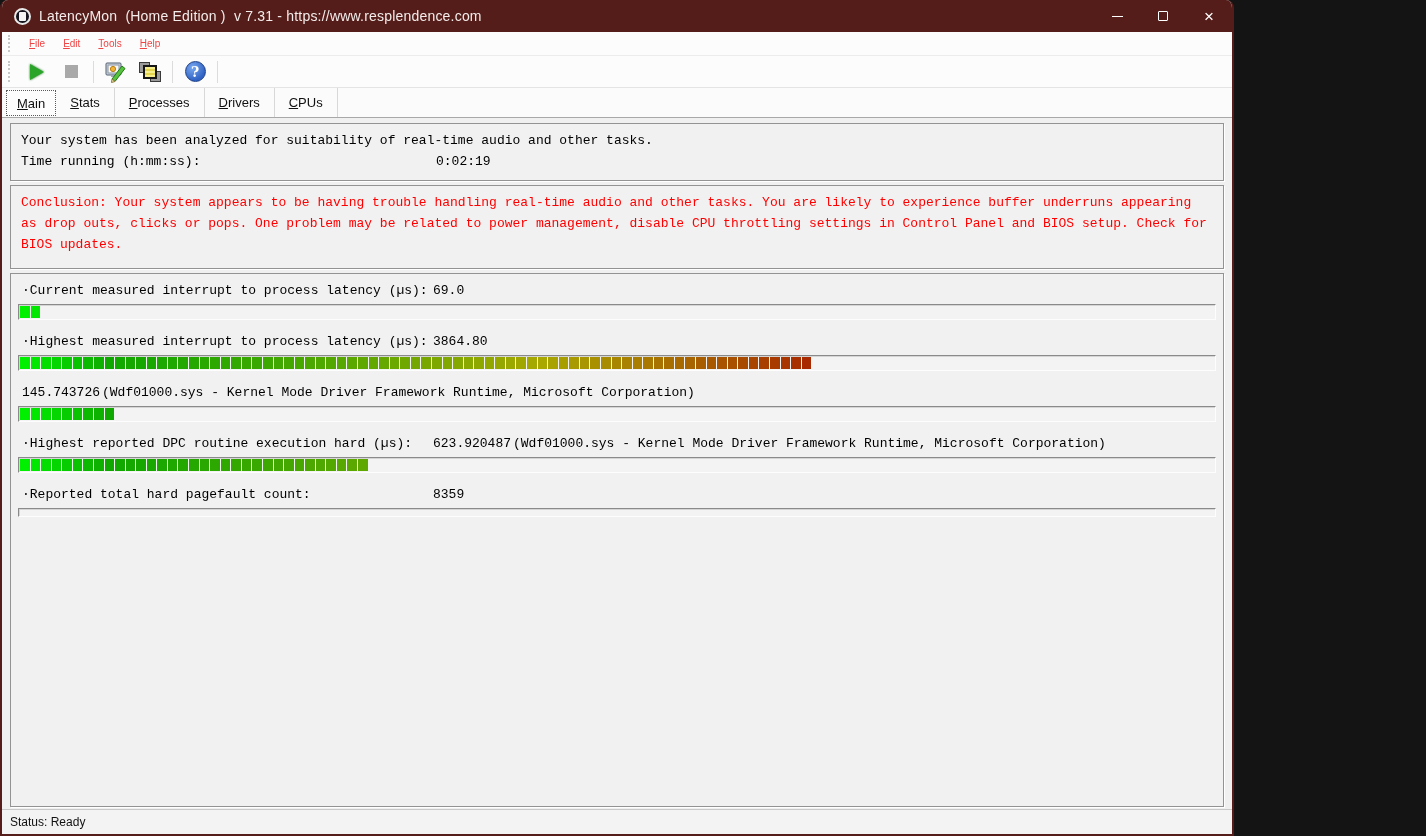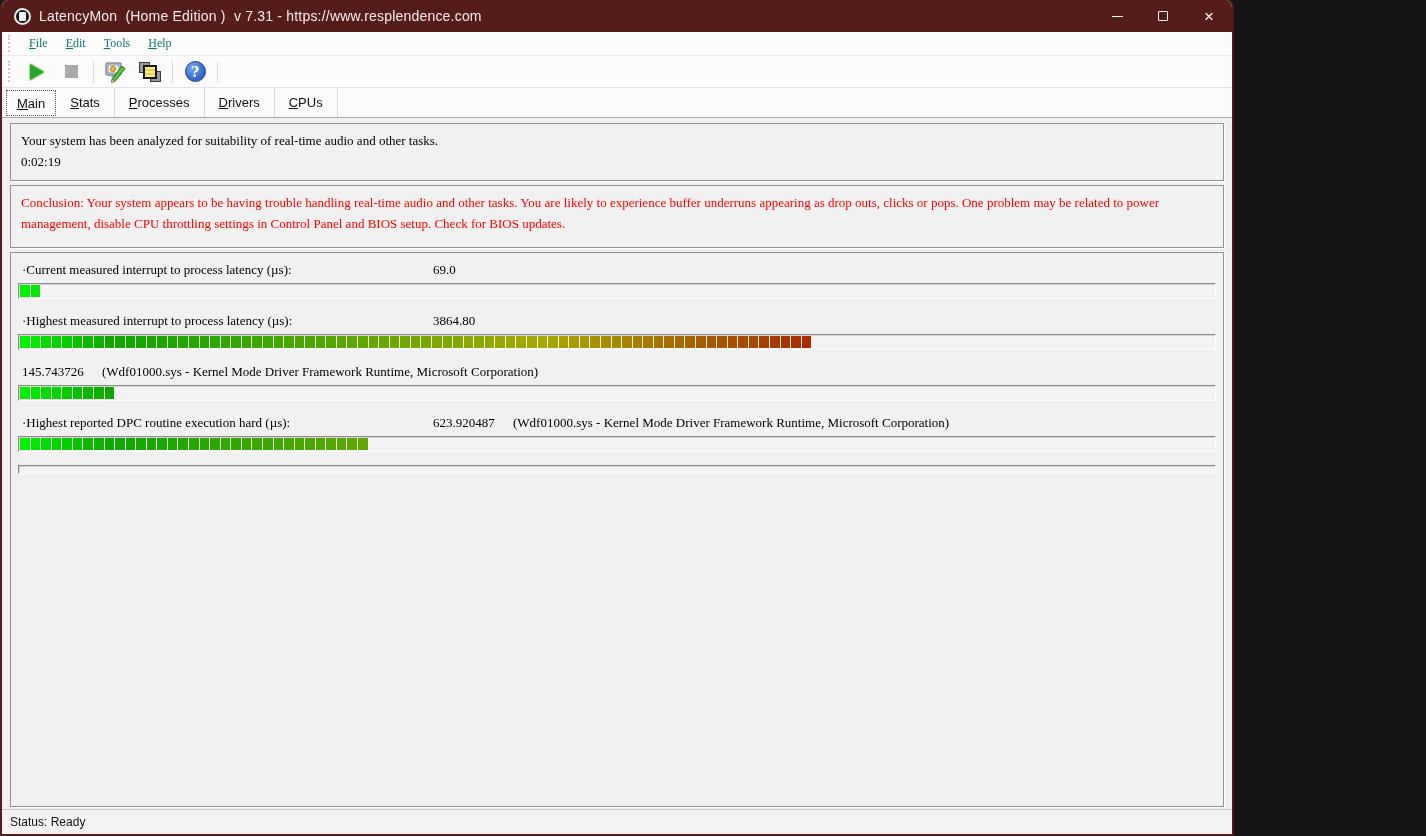--- a/index.html
+++ b/index.html
@@ -14,21 +14,21 @@
   .app-icon .glyph{width:7px;height:9px;background:#f4f4f4;border-radius:1px;}
   .title-text{font-size:14px;letter-spacing:.2px;white-space:pre;}
   .win-controls{margin-left:auto;display:flex;height:100%;}
   .win-btn{width:46px;height:100%;display:flex;align-items:center;justify-content:center;color:#fff;cursor:pointer;}
   .min-glyph{width:11px;height:1px;background:#fff;}
   .max-glyph{width:10px;height:10px;border:1px solid #fff;border-radius:1px;}
   .close-glyph{font-size:17px;line-height:1;font-weight:300;}
   
   .menubar{height:24px;background:#fcfcfc;display:flex;align-items:center;flex:0 0 24px;border-bottom:1px solid #ececec;padding-left:6px;}
   .gripper{width:4px;height:70%;border-left:2px dotted #c7c7c7;margin-right:8px;}
-  .menu-item{padding:2px 9px;font-size:12px;color:#0f766e;cursor:default;font-family:Liberation Serif, serif;}
+  .menu-item{padding:2px 9px;font-size:10px;color:#ef4444;cursor:default;}
   .menu-item u{text-decoration:underline;}
   
   .toolbar{height:32px;background:#fcfcfc;display:flex;align-items:center;flex:0 0 32px;border-bottom:1px solid #e4e4e4;padding-left:6px;}
   .tb-btn{width:30px;height:26px;display:flex;align-items:center;justify-content:center;margin:0 2px;}
   .tb-sep{width:1px;height:22px;background:#dcdcdc;margin:0 5px;}
   .play-shape{width:0;height:0;border-left:14px solid #2aa52a;border-top:8px solid transparent;border-bottom:8px solid transparent;filter:drop-shadow(0 0 1px #0d6e0d);}
   .stop-shape{width:13px;height:13px;background:#a9a9a9;}
   .copy-wrap{position:relative;width:22px;height:20px;}
   .copy-back1{position:absolute;left:0;top:0;width:11px;height:11px;background:#9a9a9a;border:1px solid #3a3a3a;}
   .copy-back2{position:absolute;right:0;bottom:0;width:11px;height:11px;background:#9a9a9a;border:1px solid #3a3a3a;}
@@ -38,21 +38,21 @@
     border:1px solid #1d3f86;color:#fff;font-weight:bold;font-size:14px;display:flex;align-items:center;justify-content:center;
     font-family:"DejaVu Serif",serif;}
   
   .tabbar{height:30px;background:#fbfbfb;display:flex;align-items:stretch;flex:0 0 30px;border-bottom:1px solid #a8a8a8;padding-left:4px;}
   .tab{display:flex;align-items:center;padding:0 14px;font-size:13px;color:#111;border-right:1px solid #d8d8d8;cursor:pointer;}
   .tab u{text-decoration:underline;}
   .tab.selected{border:1px dotted #5a5a5a;background:#fdfdfd;margin:2px 0 1px 0;padding:0 10px;border-right:1px dotted #5a5a5a;}
   
   .content{flex:1 1 auto;background:#f0f0f0;padding:5px 8px 2px 8px;display:flex;flex-direction:column;overflow:hidden;}
   .panel{border:1px solid #939393;box-shadow:1px 1px 0 #ffffff;background:#f1f1f1;}
-  .mono{font-family:Liberation Serif, serif;font-size:13px;color:#000;}
+  .mono{font-family:Liberation Mono, monospace;font-size:13px;color:#000;}
   .info-panel{padding:6px 10px 8px 10px;margin-bottom:4px;}
   .info-panel .line{line-height:21px;white-space:pre;}
   .kv{display:flex;}
   .kv .k{width:415px;flex:0 0 415px;}
   .conclusion-panel{padding:6px 10px 13px 10px;margin-bottom:4px;}
   .conclusion-text{color:#ff0000;line-height:21px;max-width:1360px;}
   .stats-panel{flex:1 1 auto;padding:8px 7px;display:flex;flex-direction:column;overflow:hidden;}
   .stat-row{margin-bottom:13px;}
   .stat-line{display:flex;padding-left:4px;line-height:18px;margin-bottom:4px;white-space:pre;}
   .stat-label{width:411px;flex:0 0 411px;}
@@ -137,20 +137,21 @@
       <div class="tab"><u>P</u>rocesses</div>
       <div class="tab"><u>D</u>rivers</div>
       <div class="tab"><u>C</u>PUs</div>
     </div>
 
   <div class="content">
 
     <div class="panel info-panel mono">
       <div class="line">Your system has been analyzed for suitability of real-time audio and other tasks.</div>
       <div class="line kv">
+        <span class="k">Time running (h:mm:ss):</span>
         <span>0:02:19</span>
       </div>
     </div>
 
     <div class="panel conclusion-panel mono">
       <div class="conclusion-text">Conclusion: Your system appears to be having trouble handling real-time audio and other tasks. You are likely to experience buffer underruns appearing as drop outs, clicks or pops. One problem may be related to power management, disable CPU throttling settings in Control Panel and BIOS setup. Check for BIOS updates.</div>
     </div>
 
     <div class="panel stats-panel" id="stats-rows">
         <div class="stat-row">
@@ -286,20 +287,21 @@
             <div class="bar-seg" style="background: rgb(72, 168, 0);"></div>
             <div class="bar-seg" style="background: rgb(76, 168, 0);"></div>
             <div class="bar-seg" style="background: rgb(79, 168, 0);"></div>
             <div class="bar-seg" style="background: rgb(83, 168, 0);"></div>
             <div class="bar-seg" style="background: rgb(87, 168, 0);"></div>
             <div class="bar-seg" style="background: rgb(91, 168, 0);"></div>
             <div class="bar-seg" style="background: rgb(95, 168, 0);"></div>
           </div>
         </div>
         <div class="stat-row">
+          <div class="stat-line mono"><span class="stat-label">·Reported total hard pagefault count:</span><span class="stat-value">8359</span><span class="stat-info"></span></div>
           <div class="bar-track empty"></div>
         </div>
       </div>
 
   </div>
 
   <div class="statusbar">
     <span>Status: Ready</span>
   </div>
 

